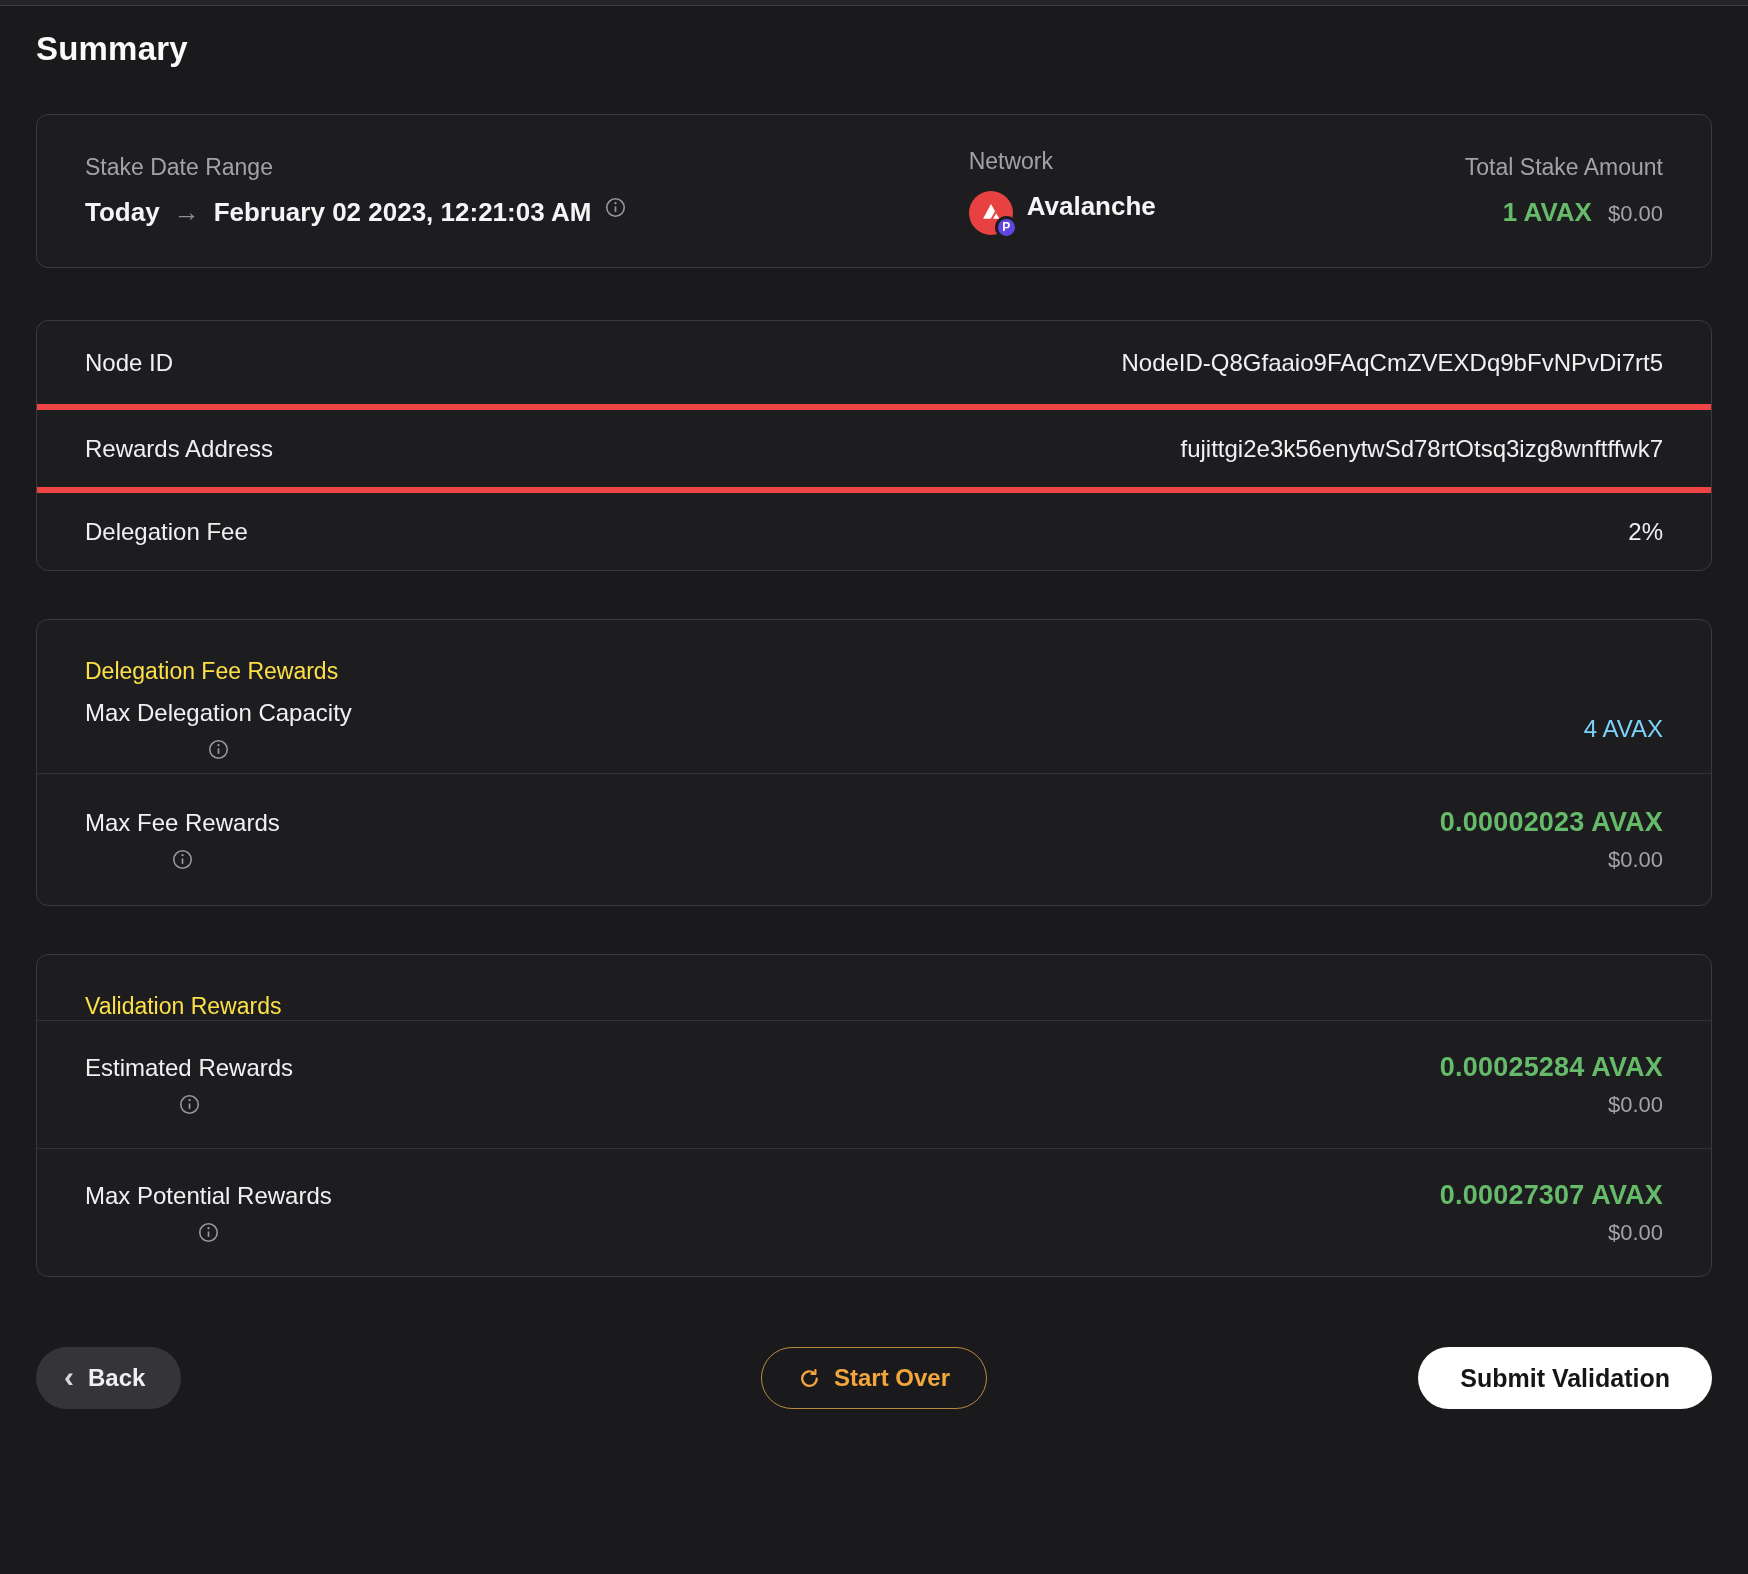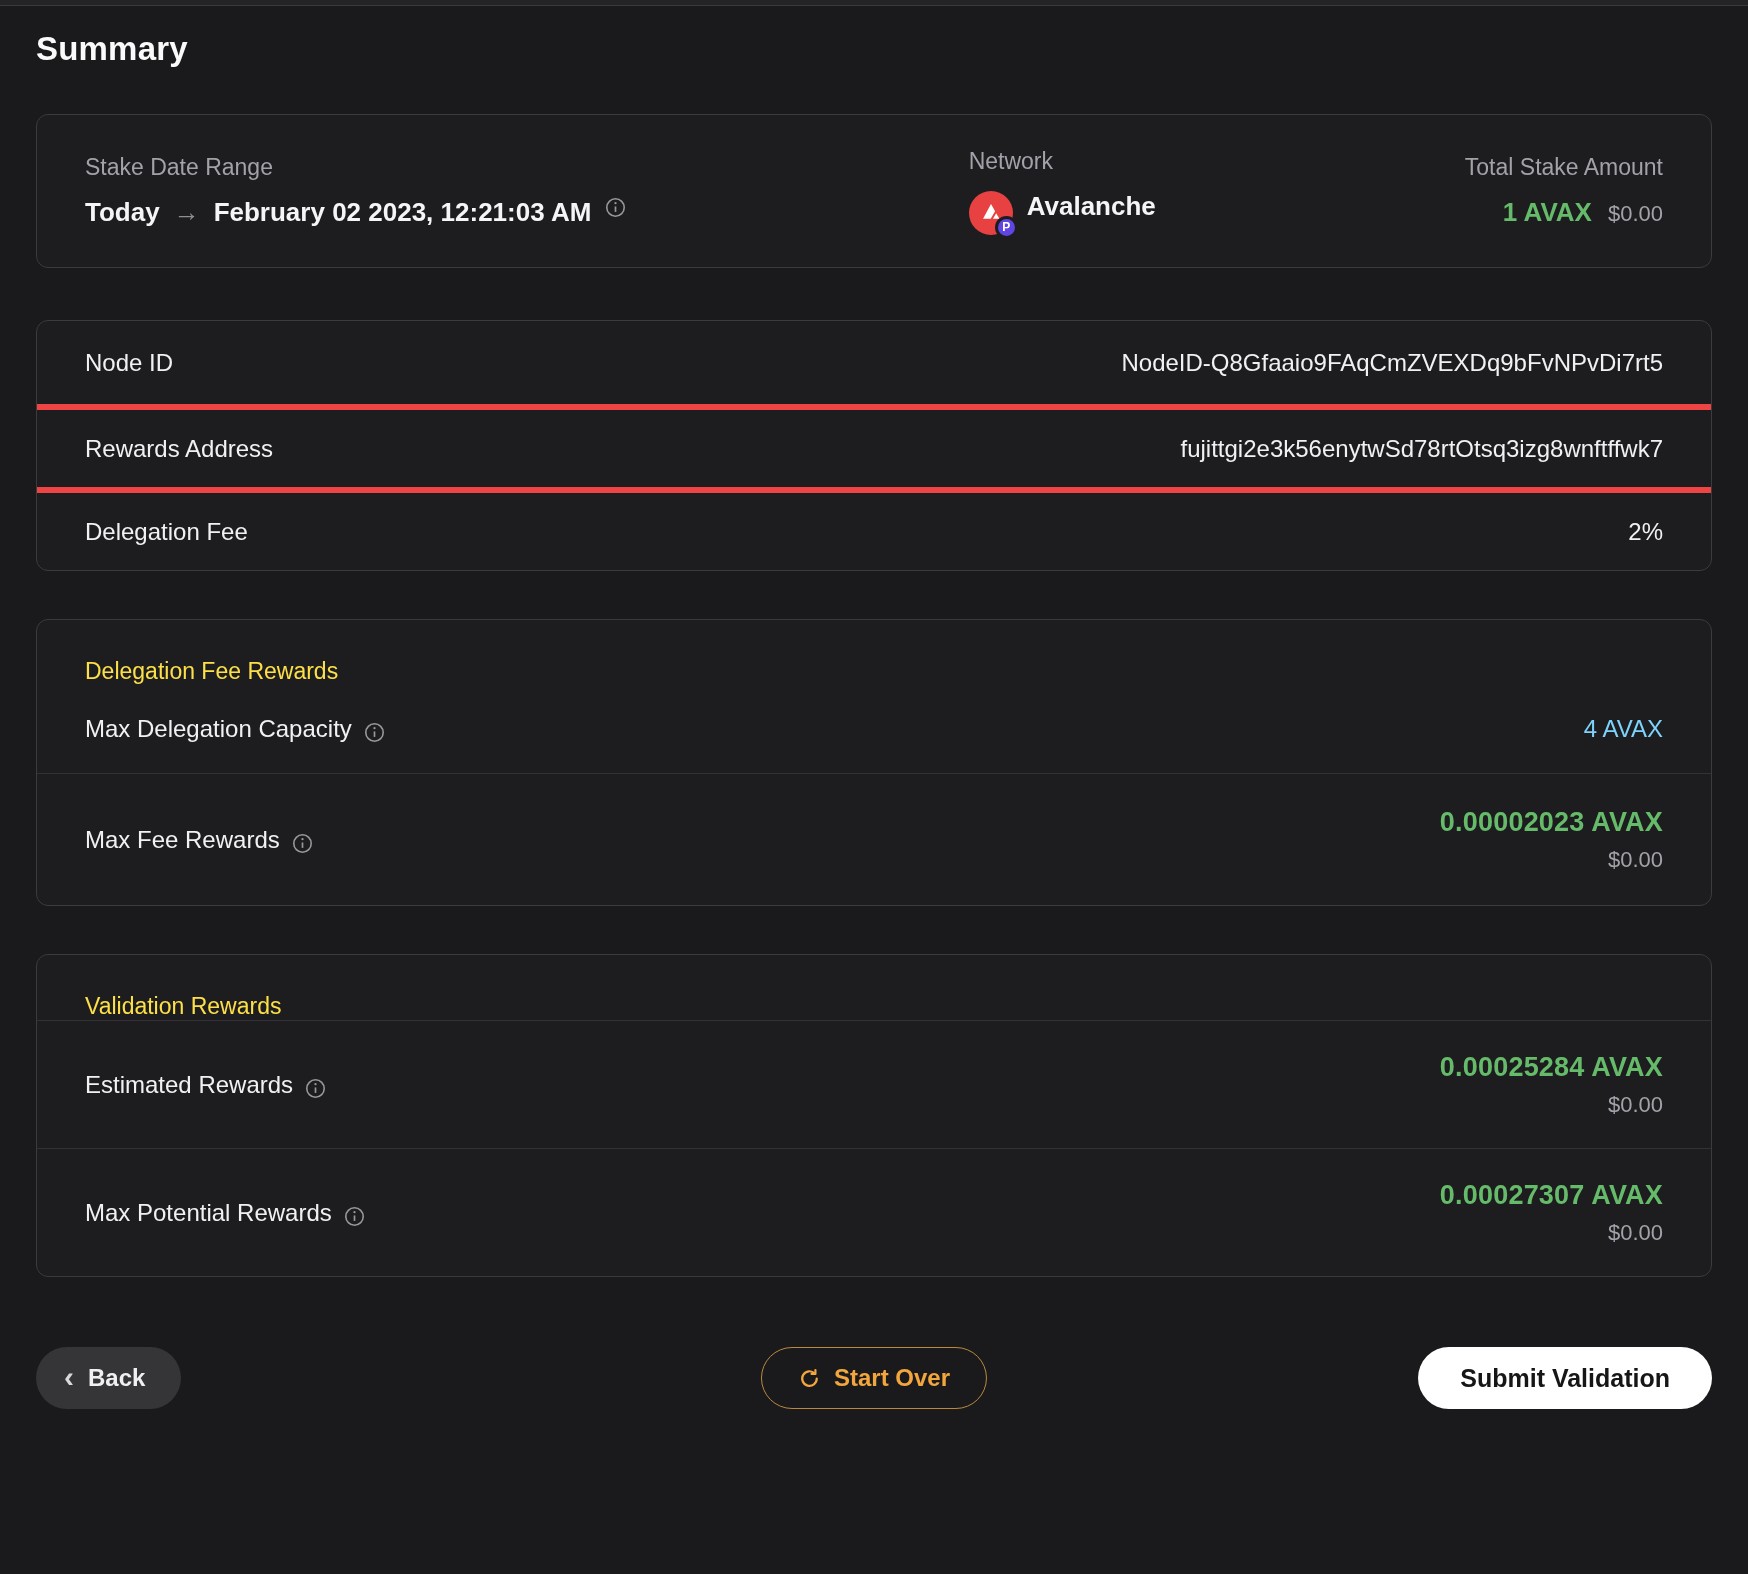--- a/index.html
+++ b/index.html
@@ -73,21 +73,21 @@
   .t-value { font-size: 24px; font-weight: 400; color: #f1f1f3; }
 
   
   .rewards-card { margin-top: 48px; padding-top: 38px; }
   .section-lbl { padding: 0 48px; font-size: 23px; color: #fde047; }
   .r-row {
     padding: 0 48px;
     display: flex; align-items: center; justify-content: space-between;
   }
   .r-row.sep { border-top: 1px solid #323236; }
-  .r-left { display: flex; align-items: flex-end; gap: 12px; }
+  .r-left { display: flex; align-items: center; gap: 12px; flex-direction: column; }
   .r-label { font-size: 24px; font-weight: 500; color: #f1f1f3; }
   .r-value-plain { font-size: 24px; color: #7dd3fc; }
   .r-value-block { display: flex; flex-direction: column; align-items: flex-end; gap: 9px; }
   .big-green { font-size: 27px; font-weight: 700; color: #66bb6a; letter-spacing: .2px; }
   .sub-gray { font-size: 22px; color: #a2a2a8; }
   .h-88 { height: 88px; }
   .h-128 { height: 128px; }
   .h-132 { height: 132px; }
 
   

